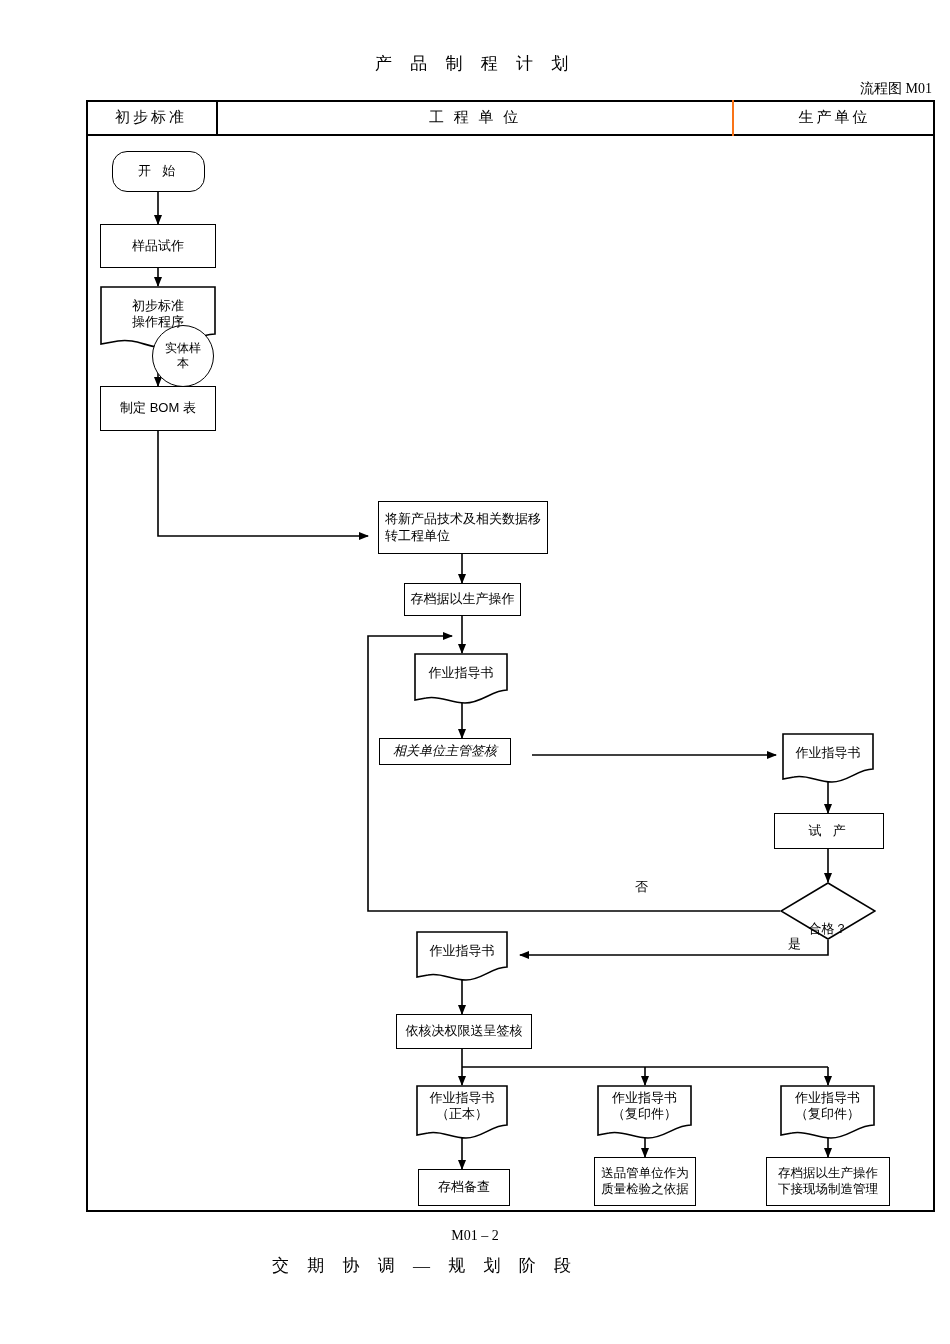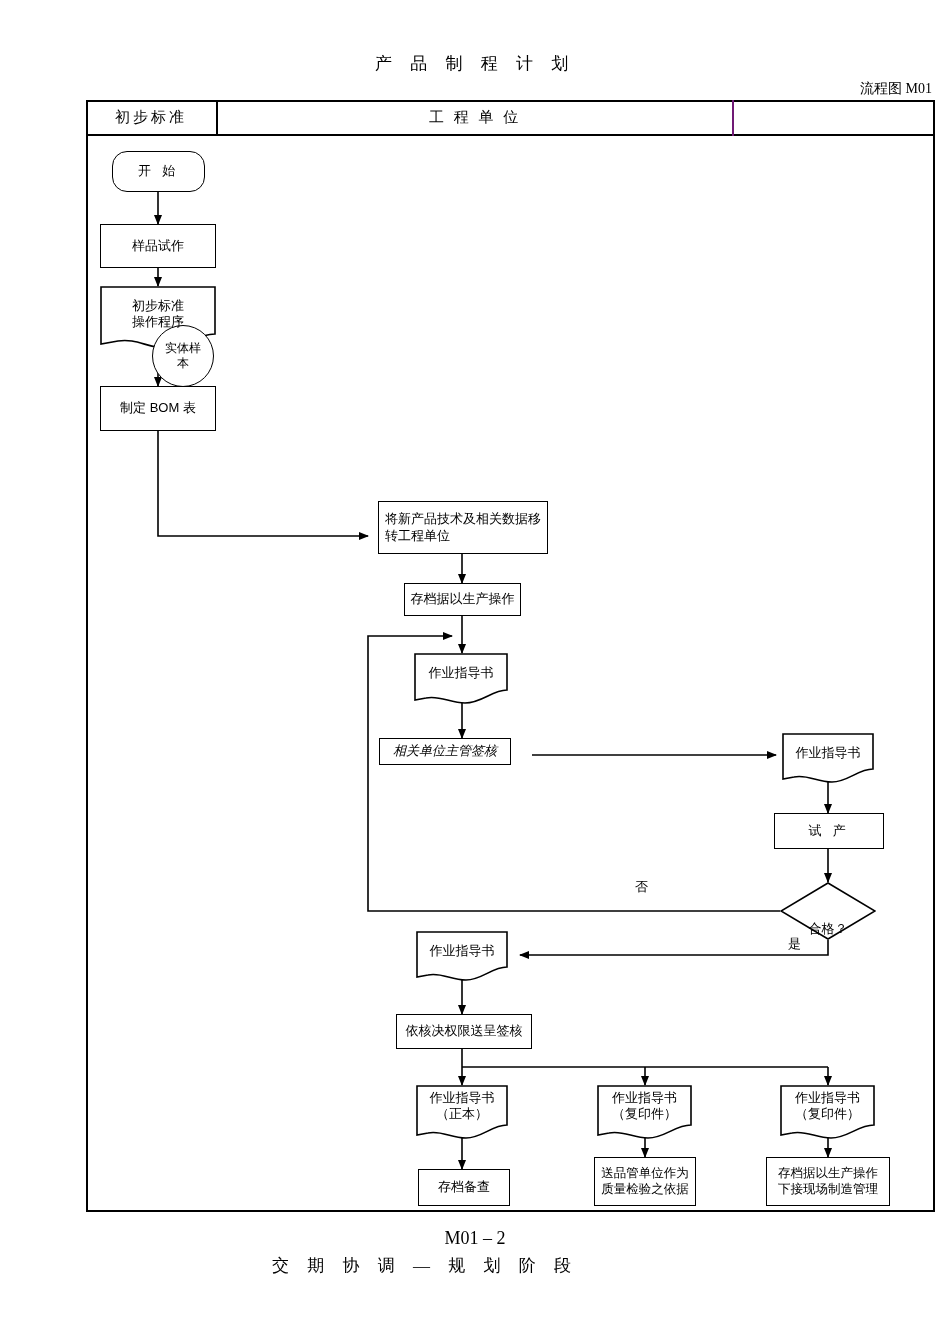--- a/index.html
+++ b/index.html
@@ -25,21 +25,21 @@
   }
   .hdr{
     position:absolute;left:86px;top:100px;width:849px;height:36px;
     border-bottom:2px solid #000;box-sizing:border-box;
   }
   .hdr-cell{
     position:absolute;top:0;height:36px;line-height:34px;text-align:center;
     font-size:15px;letter-spacing:3px;box-sizing:border-box;
   }
   .hdr-c1{left:0;width:130px;}
-  .hdr-c2{left:130px;width:518px;border-left:2px solid #000;border-right:2px solid #701a75;}
+  .hdr-c2{left:130px;width:518px;border-left:2px solid #000;border-right:2px solid #f97316;}
   .hdr-c3{left:648px;width:201px;}
 
   
   .node{position:absolute;box-sizing:border-box;display:flex;align-items:center;
         justify-content:center;text-align:center;font-size:13px;line-height:1.25;
         color:#000;}
   .rect{border:1.6px solid #000;background:#fff;}
   .rect-thin{border:1.2px solid #000;background:#fff;}
   .round{border:1.6px solid #000;border-radius:15px;background:#fff;}
   .circle{border:1.6px solid #000;border-radius:50%;background:transparent;align-items:center;}
@@ -52,37 +52,38 @@
   .diamond{position:absolute;}
   .diamond svg{position:absolute;left:0;top:0;}
   .diamond .dm-txt{position:absolute;left:0;right:0;bottom:2px;text-align:center;
                    font-size:13px;z-index:2;}
 
   .lbl{position:absolute;font-size:13px;color:#000;}
 
   .conn{position:absolute;left:0;top:0;width:950px;height:1344px;pointer-events:none;}
 
   .footer-code{position:absolute;left:0;top:1228px;width:950px;text-align:center;
-               font-size:18px;}
+               font-size:14px;}
   .footer-title{position:absolute;left:0;top:1254px;width:850px;text-align:center;
                 font-size:17px;letter-spacing:7px;}
 </style>
 </head>
 <body>
 
 <div id="stage">
 
   <div class="doc-title">产 品 制 程 计 划</div>
   <div class="chart-no">流程图 M01</div>
 
   <div class="frame"></div>
 
   <div class="hdr">
     <div class="hdr-cell hdr-c1">初步标准</div>
     <div class="hdr-cell hdr-c2">工 程 单 位</div>
+    <div class="hdr-cell hdr-c3">生产单位</div>
   </div>
 
   <svg class="conn" viewBox="0 0 950 1344">
     <defs>
       <marker id="ah" markerWidth="10" markerHeight="8" refX="9" refY="4" orient="auto" markerUnits="userSpaceOnUse">
         <path d="M0,0 L10,4 L0,8 z" fill="#000"></path>
       </marker>
     </defs>
     <g stroke="#000" stroke-width="1.6" fill="none">
 

